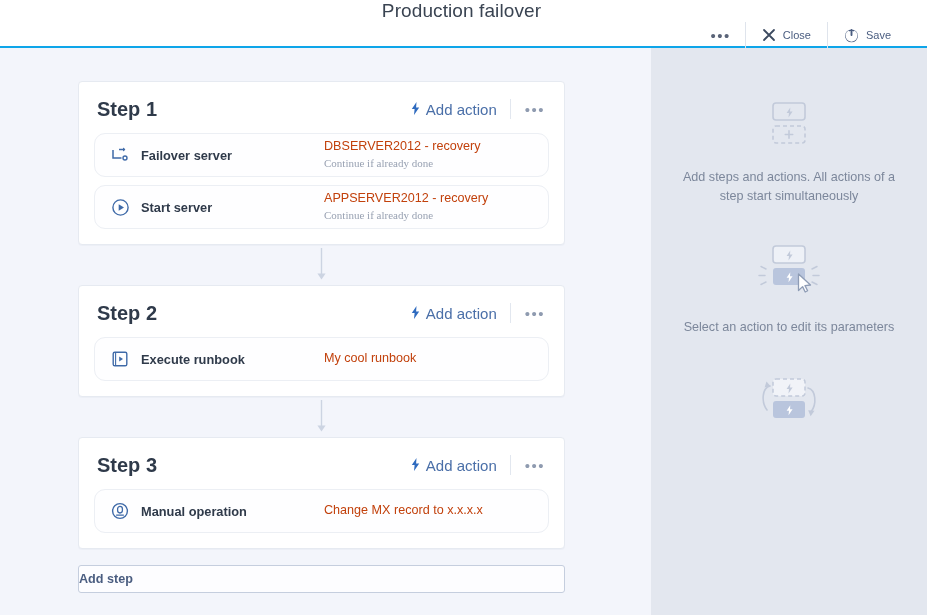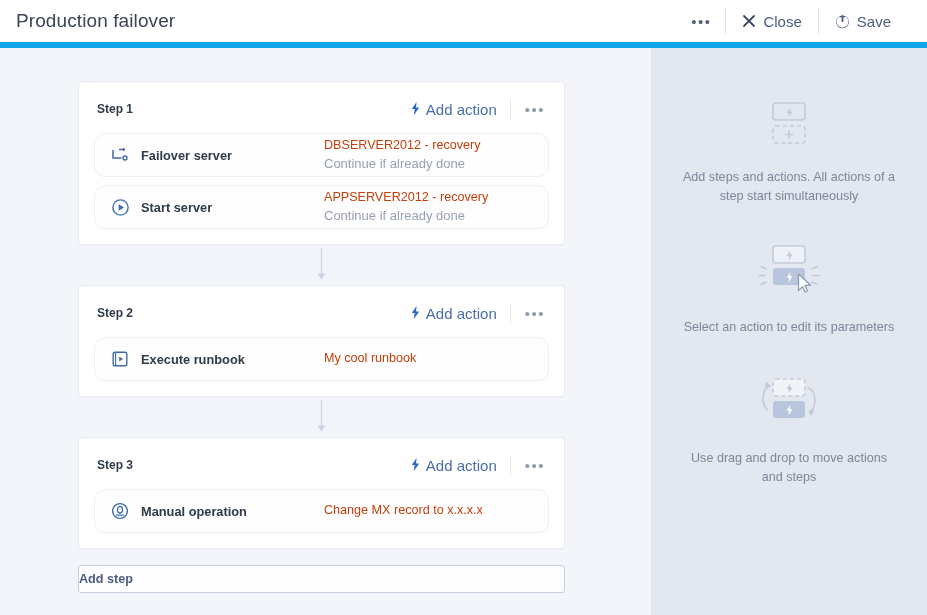--- a/index.html
+++ b/index.html
@@ -13,44 +13,45 @@
     background: #f4f6fb;
     font-family: "Liberation Sans", sans-serif;
     color: #2f3a4a;
     -webkit-font-smoothing: antialiased;
   }
 
   
   .header {
     height: 48px;
     background: #ffffff;
-    border-bottom: 6px solid #0ea5e9;
+    border-bottom: 2px solid #0ea5e9;
     display: flex;
     align-items: center;
     box-sizing: border-box;
     padding: 0 20px 0 16px;
+    flex-direction: column;
   }
   .page-title {
     font-size: 19px;
     color: #3a4452;
     font-weight: 400;
     letter-spacing: .1px;
   }
   .header-actions {
     margin-left: auto;
     display: flex;
     align-items: center;
     height: 100%;
   }
   .hdr-btn {
     display: flex;
     align-items: center;
     gap: 7px;
     color: #4a5d80;
-    font-size: 15px;
+    font-size: 11px;
     padding: 0 16px;
     cursor: pointer;
     white-space: nowrap;
   }
   .hdr-btn.dots {
     padding: 0 14px;
     letter-spacing: 1.5px;
     font-size: 15px;
     color: #5a6478;
   }
@@ -92,21 +93,21 @@
     padding: 14px 15px 15px 15px;
     box-shadow: 0 1px 1px rgba(40,60,100,.03);
   }
   .step-head {
     display: flex;
     align-items: center;
     height: 26px;
     margin-bottom: 11px;
   }
   .step-title {
-    font-size: 12px;
+    font-size: 20px;
     font-weight: bold;
     color: #2f3a4a;
     margin-left: 3px;
   }
   .step-head-right {
     margin-left: auto;
     display: flex;
     align-items: center;
   }
   .add-action {
@@ -167,23 +168,24 @@
     color: #2f3a4a;
     width: 183px;
     flex: 0 0 183px;
   }
   .action-detail { line-height: 1.25; }
   .action-target {
     font-size: 12.6px;
     color: #c2410c;
   }
   .action-sub {
-    font-size: 13px;
+    font-size: 11px;
     color: #98a1b2;
     margin-top: 2px;
+    font-family: Liberation Serif, serif;
   }
 
   
   .connector {
     height: 40px;
     display: flex;
     align-items: center;
     justify-content: center;
   }
   .connector svg { display: block; }
@@ -446,17 +448,16 @@
           <rect x="27" y="3" width="32" height="17" rx="3" fill="#f1f3f8" stroke="#c2cada" stroke-width="1.5" stroke-dasharray="4 3"></rect>
           <path d="M44.3 7.5 L40.6 13 H43 L42.5 17.5 L46.6 11.6 H44 Z" fill="#c2cada"></path>
           <rect x="27" y="25" width="32" height="17" rx="3" fill="#b9c5dd"></rect>
           <path d="M44.3 29.2 L40.6 34.7 H43 L42.5 39.2 L46.6 33.3 H44 Z" fill="#ffffff"></path>
           <path d="M24 10 C16 12 15 26 21 34" fill="none" stroke="#c2cada" stroke-width="1.6" stroke-linecap="round"></path>
           <path d="M20.5 5.5 L24.6 10.3 L18.6 11.4 Z" fill="#c2cada"></path>
           <path d="M62 12 C70 14 71 28 65 36" fill="none" stroke="#c2cada" stroke-width="1.6" stroke-linecap="round"></path>
           <path d="M68.5 34.8 L64.6 40.2 L62.2 34.2 Z" fill="#c2cada"></path>
         </svg>
       </div>
-      <div class="hint-text">Use drag and drop to move actions and steps</div>
     </div>
 
   </div>
 </div>
 
 </body></html>

